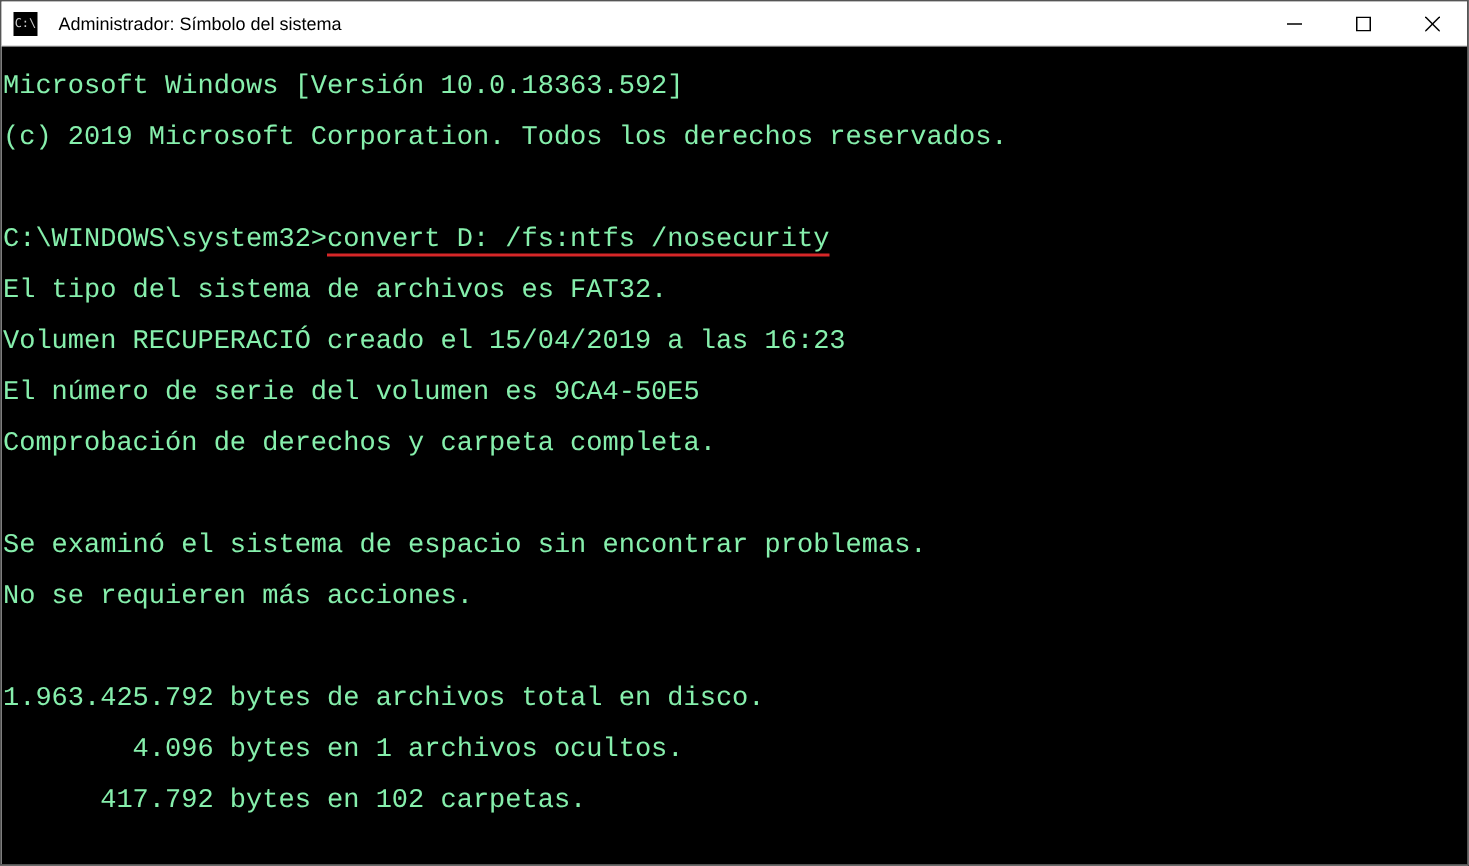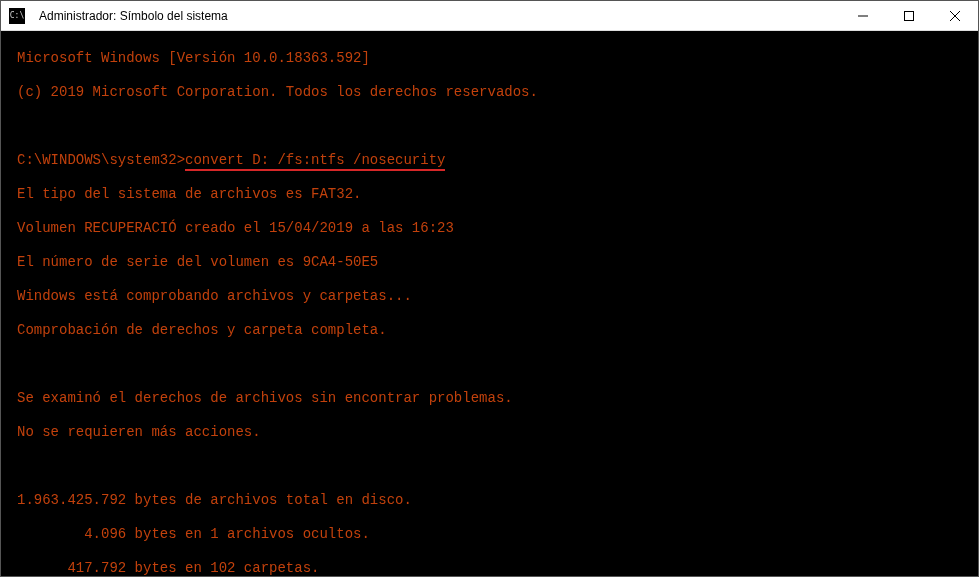--- a/index.html
+++ b/index.html
@@ -45,25 +45,25 @@
     display: flex;
     align-items: center;
     justify-content: center;
     font-size: 14px;
     color: #000;
     cursor: default;
   }
   .win-btn svg { display:block; }
   .terminal {
     background: #000;
-    color: #c2410c;
+    color: #86efac;
     font-family: Consolas, "Courier New", monospace;
-    font-size: 14px;
+    font-size: 18px;
     line-height: 17px;
-    padding: 2px 16px;
+    padding: 2px 1px;
     height: calc(100% - 30px);
     white-space: pre;
     overflow: hidden;
     position: relative;
   }
   .line { display: block; min-height: 17px; position: relative; }
   .underline-red {
     position: relative;
     display: inline-block;
   }
@@ -102,24 +102,23 @@
 </div>
 
 <div class="terminal">
 <span class="line">Microsoft Windows [Versión 10.0.18363.592]</span>
 <span class="line">(c) 2019 Microsoft Corporation. Todos los derechos reservados.</span>
 <span class="line"></span>
 <span class="line"><span>C:\WINDOWS\system32&gt;</span><span class="underline-red">convert D: /fs:ntfs /nosecurity</span></span>
 <span class="line">El tipo del sistema de archivos es FAT32.</span>
 <span class="line">Volumen RECUPERACIÓ creado el 15/04/2019 a las 16:23</span>
 <span class="line">El número de serie del volumen es 9CA4-50E5</span>
-<span class="line">Windows está comprobando archivos y carpetas...</span>
 <span class="line">Comprobación de derechos y carpeta completa.</span>
 <span class="line"></span>
-<span class="line">Se examinó el derechos de archivos sin encontrar problemas.</span>
+<span class="line">Se examinó el sistema de espacio sin encontrar problemas.</span>
 <span class="line">No se requieren más acciones.</span>
 <span class="line"></span>
 <span class="line">1.963.425.792 bytes de archivos total en disco.</span>
 <span class="line">        4.096 bytes en 1 archivos ocultos.</span>
 <span class="line">      417.792 bytes en 102 carpetas.</span>
 
 
 
 
 

